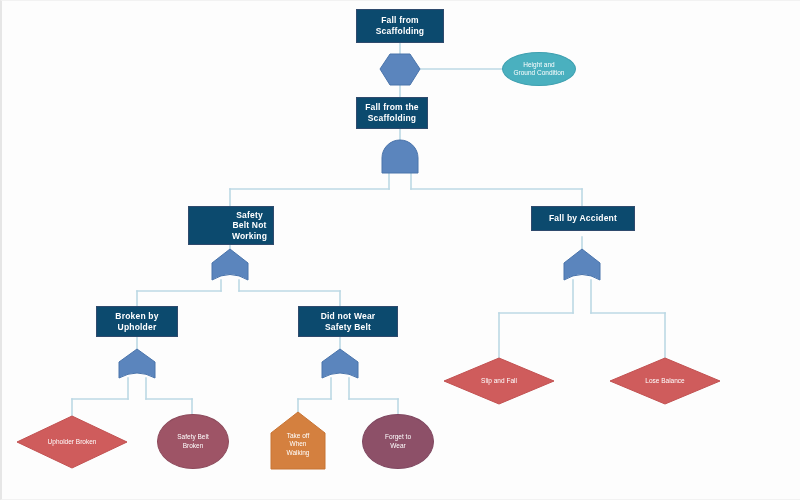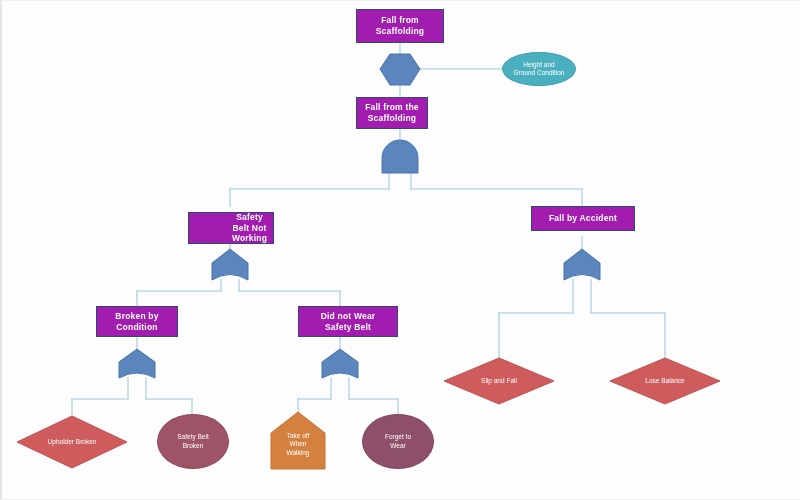--- a/index.html
+++ b/index.html
@@ -15,21 +15,21 @@
     background:#fdfdfd;
     border-left:2px solid #e6e6e6;
     border-top:1px solid #f2f2f2;
     border-bottom:1px solid #f2f2f2;
     box-sizing:border-box;
   }
   #wires{position:absolute;left:0;top:0;width:800px;height:500px;}
   .node{position:absolute;display:flex;align-items:center;justify-content:center;
         text-align:center;color:#ffffff;box-sizing:border-box;}
   .evt-box{
-    background:#a21caf;
+    background:#0c4a6e;
     border:1px solid #2f4a6d;
     font-size:8.5px;font-weight:bold;line-height:1.25;
     letter-spacing:.2px;
     padding:2px 3px;
   }
   .ellipse-node{border-radius:50%;font-size:6.5px;line-height:1.3;font-weight:normal;}
   .cond-ellipse{background:#4ab0bf;border:1px solid #3fa0b0;}
   .rose-ellipse{background:#9e5466;border:1px solid #8d4a5b;}
   .diamond-lbl{position:absolute;left:0;top:0;width:100%;height:100%;
     display:flex;align-items:center;justify-content:center;
@@ -120,32 +120,32 @@
   <div class="node evt-box" style="left:354px;top:8px;width:88px;height:34px;">
     <span style="white-space:pre-line;">Fall from
 Scaffolding</span>
   </div>
 
   <div class="node evt-box" style="left:354px;top:96px;width:72px;height:32px;">
     <span style="white-space:pre-line;">Fall from the
 Scaffolding</span>
   </div>
 
-  <div class="node evt-box" style="left:186px;top:211px;width:86px;height:32px;padding-left:40px;">
+  <div class="node evt-box" style="left:186px;top:205px;width:86px;height:39px;padding-left:40px;">
     <span style="white-space:pre-line;">Safety Belt Not
 Working</span>
   </div>
 
   <div class="node evt-box" style="left:529px;top:205px;width:104px;height:25px;">
     <span style="white-space:pre-line;">Fall by Accident</span>
   </div>
 
   <div class="node evt-box" style="left:94px;top:305px;width:82px;height:31px;">
     <span style="white-space:pre-line;">Broken by
-Condition</span>
+Upholder</span>
   </div>
 
   <div class="node evt-box" style="left:296px;top:305px;width:100px;height:31px;">
     <span style="white-space:pre-line;">Did not Wear
 Safety Belt</span>
   </div>
 
   <div class="node ellipse-node cond-ellipse" style="left:500px;top:51px;width:74px;height:34px;">
     <span style="white-space:pre-line;">Height and
 Ground Condition</span>

